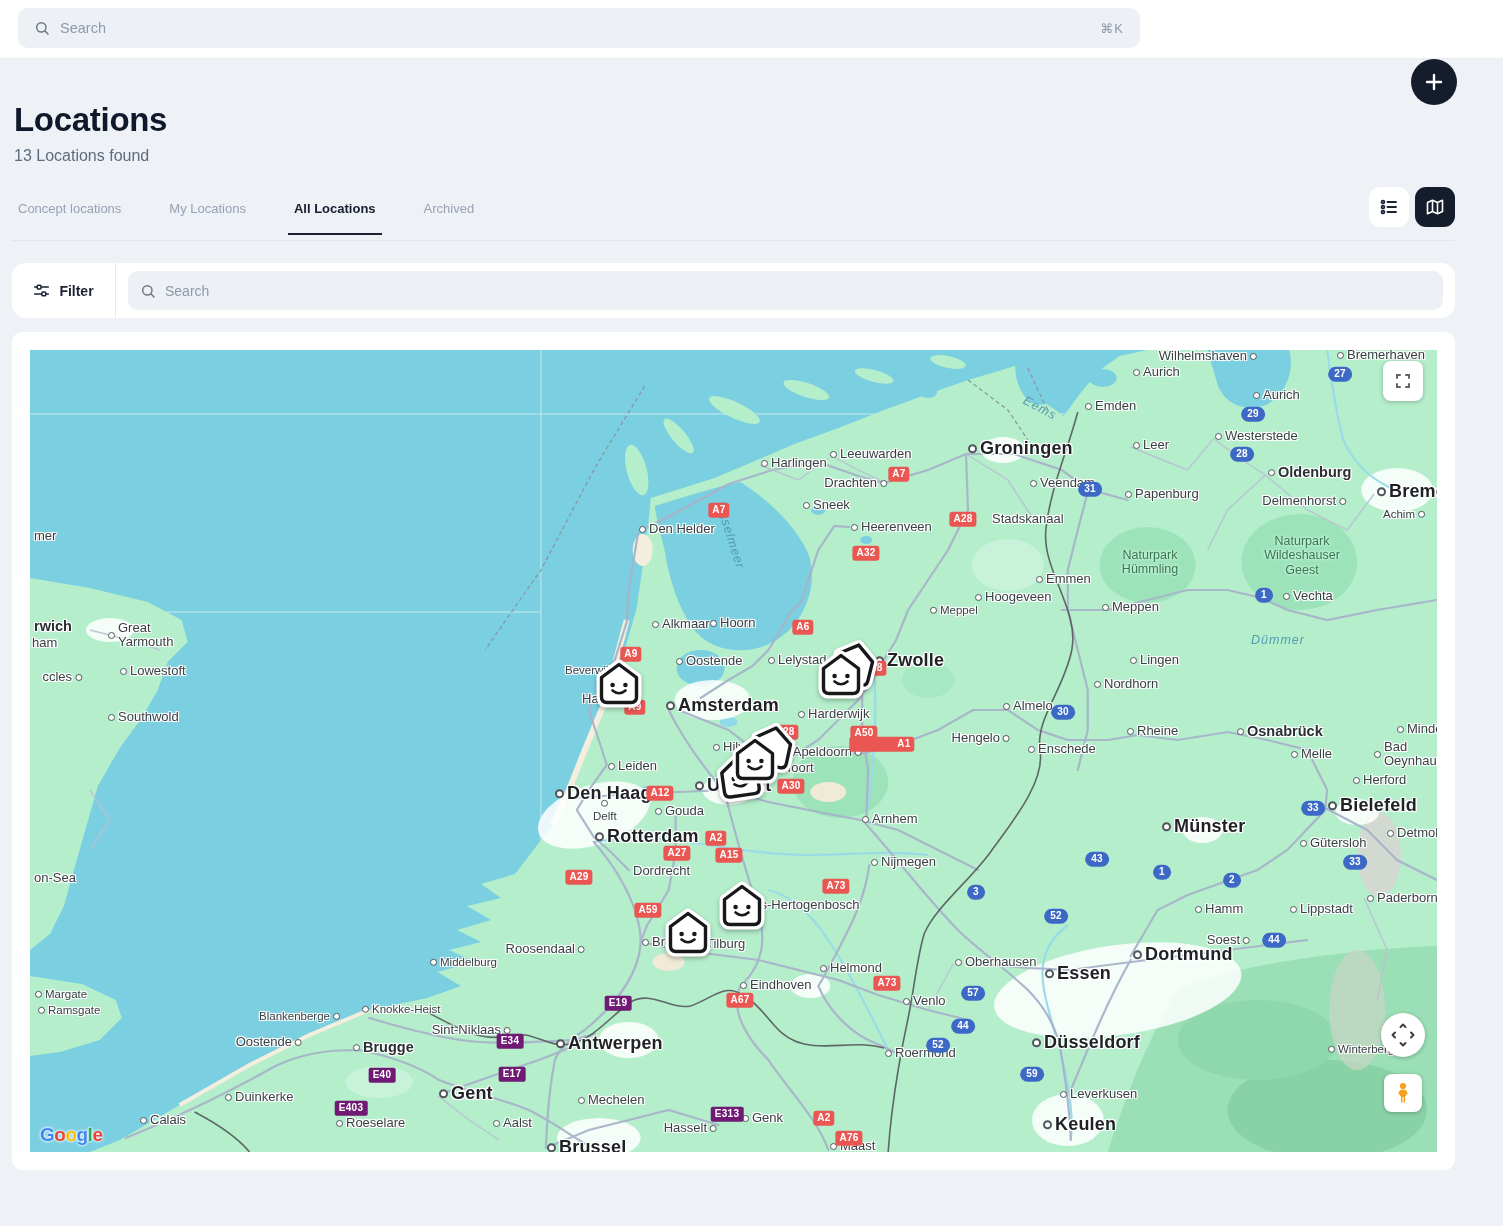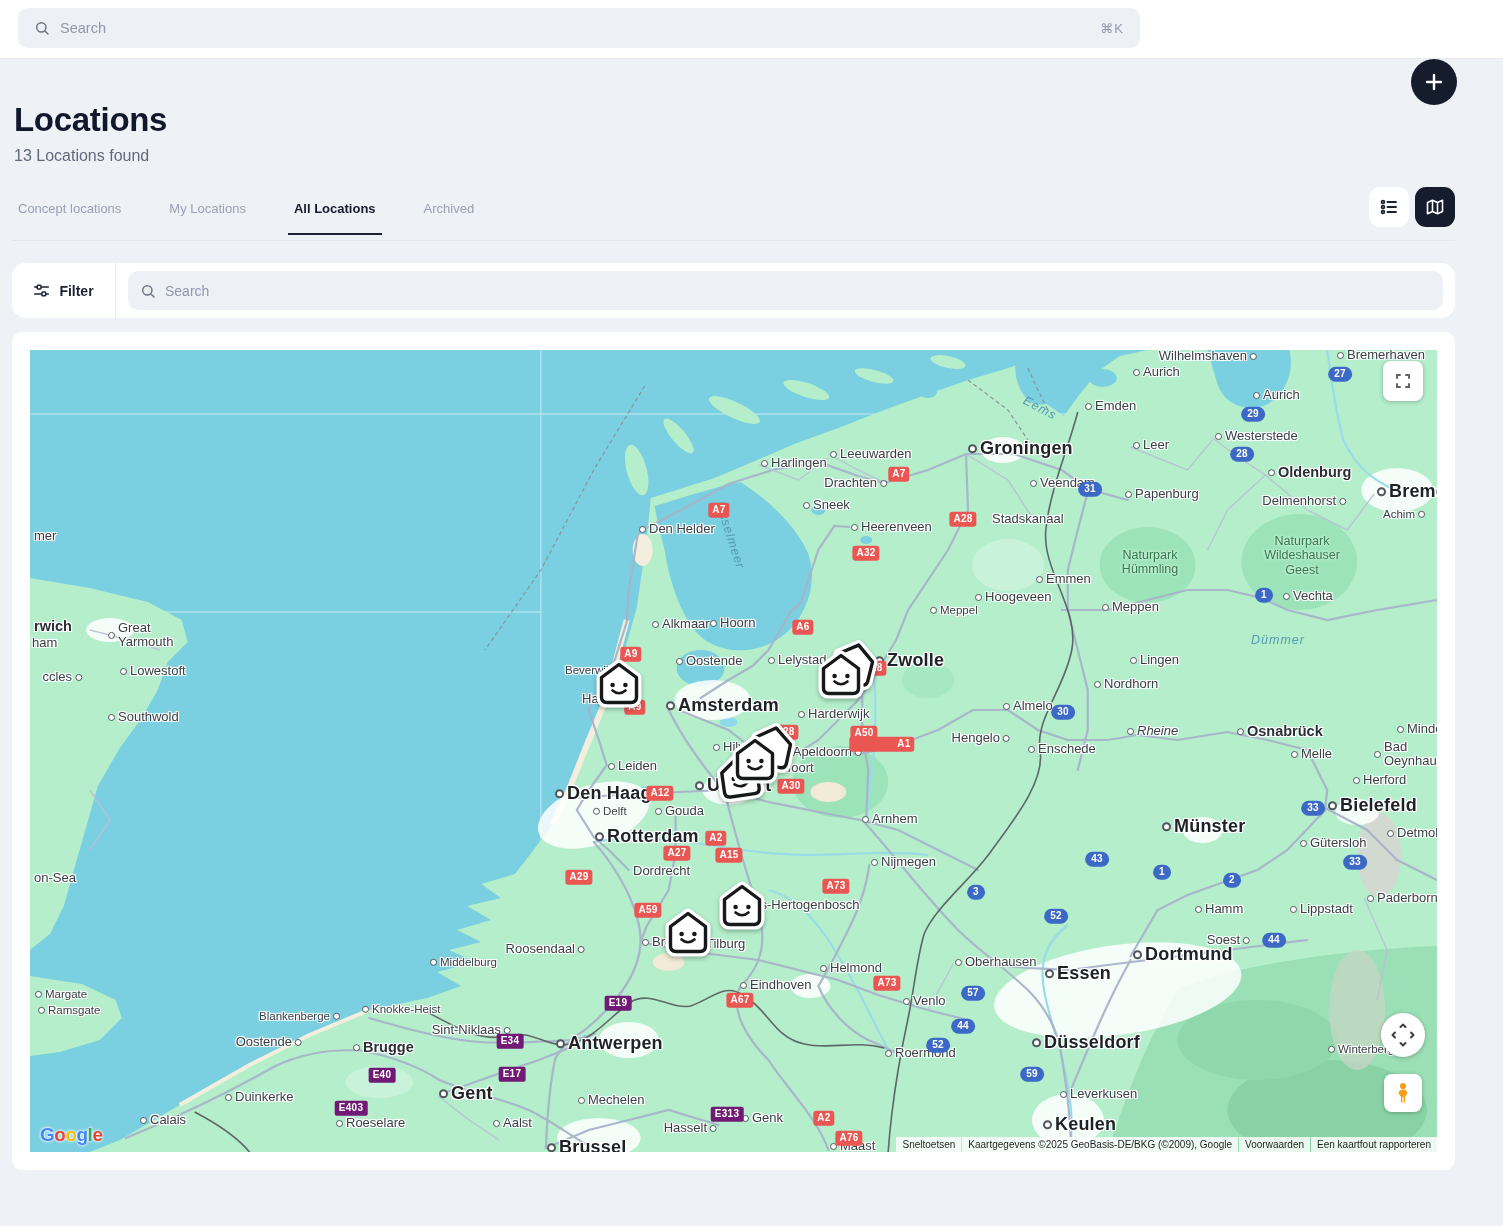--- a/index.html
+++ b/index.html
@@ -428,21 +428,21 @@
           <span>Dordrecht</span>
         </div>
         <div class="clabel s-xl" style="left: 565px; top: 487px;">
           <span class="ldot"></span>
           <span>Rotterdam</span>
         </div>
         <div class="clabel s-xl" style="left: 525px; top: 444px;">
           <span class="ldot"></span>
           <span>Den Haag</span>
         </div>
-        <div class="clabel s-sm" style="left: 563px; top: 461px;">
+        <div class="clabel s-sm" style="left: 563px; top: 461px; flex-direction: column;">
           <span class="ldot"></span>
           <span>Delft</span>
         </div>
         <div class="clabel" style="left: 625px; top: 461px;">
           <span class="ldot"></span>
           <span>Gouda</span>
         </div>
         <div class="clabel" style="left: 578px; top: 416px;">
           <span class="ldot"></span>
           <span>Leiden</span>
@@ -513,21 +513,21 @@
           <span class="ldot"></span>
         </div>
         <div class="clabel" style="left: 973px; top: 356px;">
           <span class="ldot"></span>
           <span>Almelo</span>
         </div>
         <div class="clabel" style="left: 998px; top: 399px;">
           <span class="ldot"></span>
           <span>Enschede</span>
         </div>
-        <div class="clabel" style="left: 1097px; top: 381px; font-style: italic;">
+        <div class="clabel" style="left: 1097px; top: 381px;">
           <span class="ldot"></span>
           <span>Rheine</span>
         </div>
         <div class="clabel" style="left: 1064px; top: 334px;">
           <span class="ldot"></span>
           <span>Nordhorn</span>
         </div>
         <div class="clabel" style="left: 1100px; top: 310px;">
           <span class="ldot"></span>
           <span>Lingen</span>
@@ -842,20 +842,14 @@
       </svg>
     </button>
     <button class="pegman-btn">
       <svg width="24" height="24" viewBox="0 0 24 24">
         <circle cx="12" cy="5" r="3.1" fill="#f7a01d"></circle>
         <path d="M12 8.6 C9 8.6 7.4 10.5 7.4 13.6 L8.9 13.6 L8.9 15 L9.9 15 L9.9 21.6 L11.4 21.6 L11.4 16 L12.6 16 L12.6 21.6 L14.1 21.6 L14.1 15 L15.1 15 L15.1 13.6 L16.6 13.6 C16.6 10.5 15 8.6 12 8.6 Z" fill="#f7a01d"></path>
       </svg>
     </button>
 
     <div class="gmap-logo" id="gmap-logo"><span style="color: rgb(66, 133, 244);">G</span><span style="color: rgb(234, 67, 53);">o</span><span style="color: rgb(251, 188, 5);">o</span><span style="color: rgb(66, 133, 244);">g</span><span style="color: rgb(52, 168, 83);">l</span><span style="color: rgb(234, 67, 53);">e</span></div>
-    <div class="attribution" id="map-attrib">
-        <span>Sneltoetsen</span>
-        <span>Kaartgegevens ©2025 GeoBasis-DE/BKG (©2009), Google</span>
-        <span>Voorwaarden</span>
-        <span>Een kaartfout rapporteren</span>
-      </div>
   </div>
 </div>
 
 </body></html>

